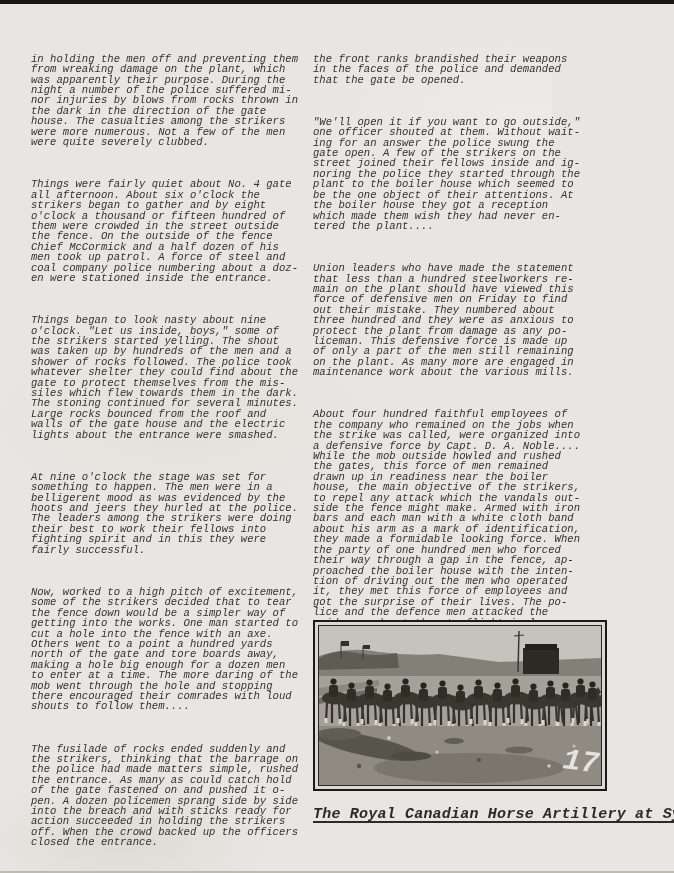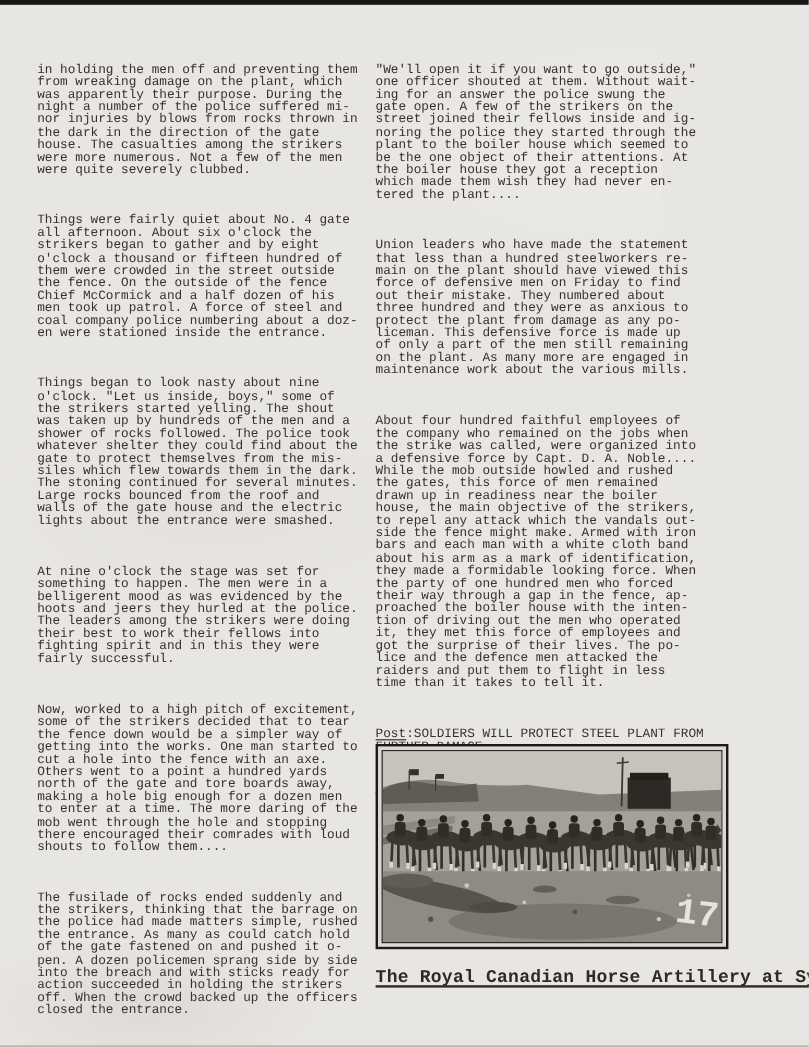--- a/index.html
+++ b/index.html
@@ -8,20 +8,21 @@
     font-family:"Liberation Mono","DejaVu Sans Mono",monospace;
     background:#e8e6e2;
   }
   .page{
     position:relative;width:552px;height:873px;
     background:
       radial-gradient(ellipse 220px 90px at 120px 840px, #dedbd6 0%, rgba(222,219,214,0) 70%),
       radial-gradient(ellipse 300px 140px at 520px 120px, #edebe7 0%, rgba(237,235,231,0) 70%),
       radial-gradient(ellipse 260px 120px at 180px 420px, #e4e1dc 0%, rgba(228,225,220,0) 75%),
       #e8e6e2;
+    font-style: italic;
   }
   .top-edge{position:absolute;left:0;top:0;width:674px;height:4px;background:#171717;}
   .bottom-edge{position:absolute;left:0;bottom:0;width:674px;height:2px;background:#bdbab4;}
   .col{
     position:absolute;top:33px;
     font-size:10.6px;line-height:10.4px;letter-spacing:0;
     color:#35312c;white-space:pre;
   }
   .col-left{left:31px;width:282px;}
   .col-right{left:313px;width:298px;}
@@ -106,20 +107,23 @@
 of the gate fastened on and pushed it o-
 pen. A dozen policemen sprang side by side
 into the breach and with sticks ready for
 action succeeded in holding the strikers
 off. When the crowd backed up the officers
 closed the entrance.</div>
     
   </div>
 
   <div class="col col-right">
+    <div class="para">the front ranks brandished their weapons
+in the faces of the police and demanded
+that the gate be opened.</div>
     <div class="para">"We'll open it if you want to go outside,"
 one officer shouted at them. Without wait-
 ing for an answer the police swung the
 gate open. A few of the strikers on the
 street joined their fellows inside and ig-
 noring the police they started through the
 plant to the boiler house which seemed to
 be the one object of their attentions. At
 the boiler house they got a reception
 which made them wish they had never en-

